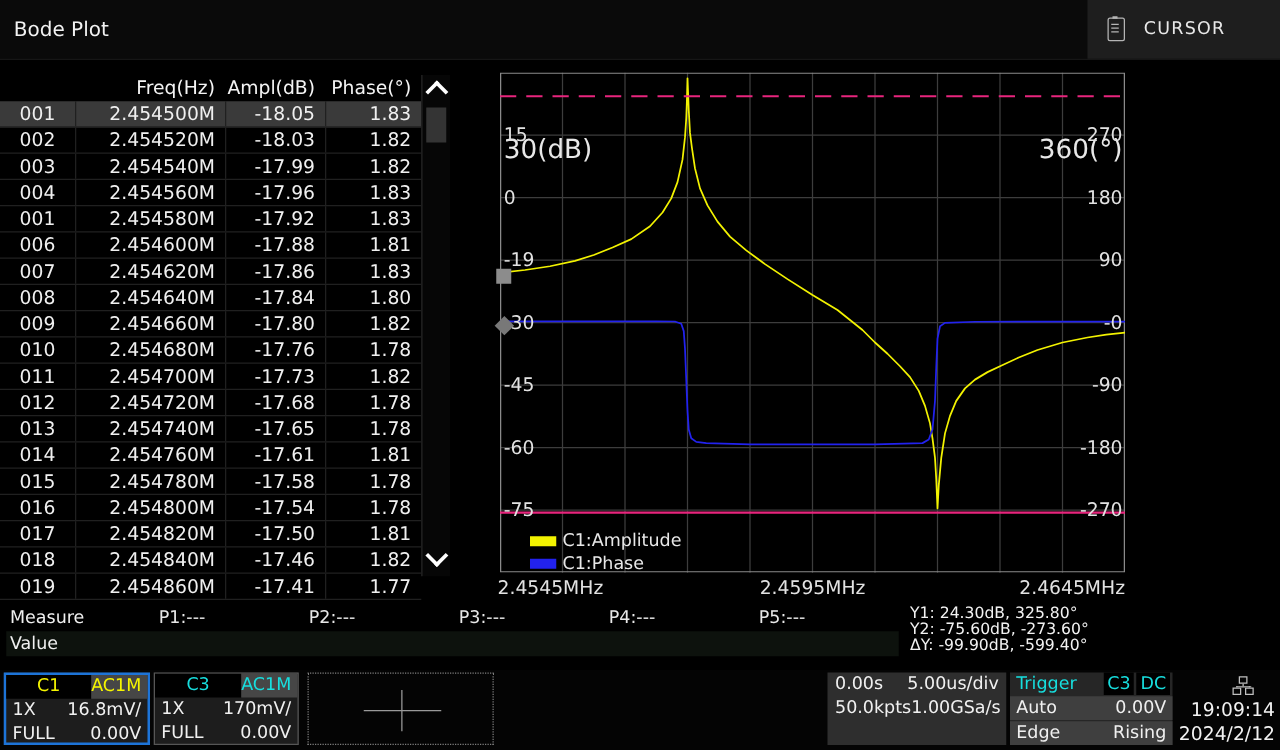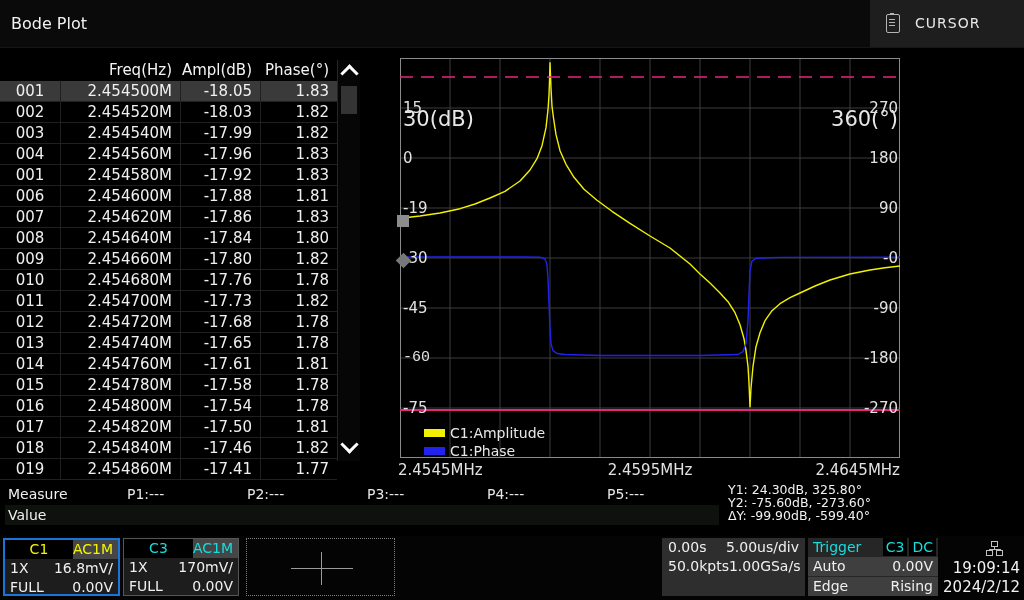--- a/index.html
+++ b/index.html
@@ -272,21 +272,21 @@
         <line x1="0" y1="352" x2="500" y2="352" stroke="#e8257d" stroke-width="1.8"></line>
       </svg>
     <div class="axlab tl">30(dB)</div>
     <div class="axlab tr">360(°)</div>
     <div id="lticks">
         <div class="ytick l" style="top: 44px;">15</div>
         <div class="ytick l" style="top: 94px;">0</div>
         <div class="ytick l" style="top: 144px;">-19</div>
         <div class="ytick l" style="top: 194px;">-30</div>
         <div class="ytick l" style="top: 244px;">-45</div>
-        <div class="ytick l" style="top: 294px; font-family: Liberation Mono, monospace;">-60</div>
+        <div class="ytick l" style="top: 294px;">-60</div>
         <div class="ytick l" style="top: 344px;">-75</div>
       </div>
     <div id="rticks">
         <div class="ytick r" style="top: 44px;">270</div>
         <div class="ytick r" style="top: 94px;">180</div>
         <div class="ytick r" style="top: 144px;">90</div>
         <div class="ytick r" style="top: 194px;">-0</div>
         <div class="ytick r" style="top: 244px;">-90</div>
         <div class="ytick r" style="top: 294px;">-180</div>
         <div class="ytick r" style="top: 344px;">-270</div>

